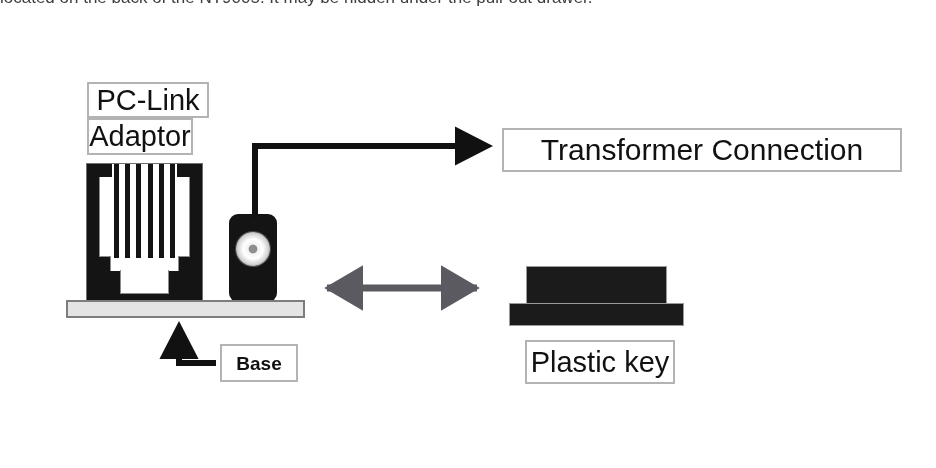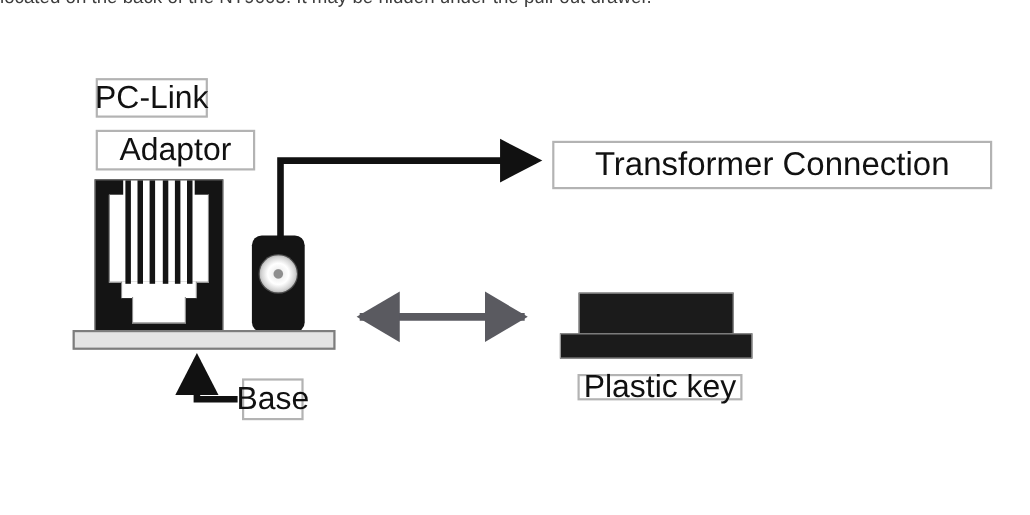--- a/index.html
+++ b/index.html
@@ -38,25 +38,25 @@
     color: #111111;
     font-size: 30px;
     line-height: 1;
     display: flex;
     align-items: center;
     justify-content: center;
     box-sizing: border-box;
     white-space: nowrap;
   }
 
-  #label-pclink  { left: 87px;  top: 71px;  width: 102px; height: 36px; font-size: 29px; }
-  #label-adaptor { left: 87px;  top: 118px; width: 145px; height: 37px; font-size: 29px; }
+  #label-pclink  { left: 87px;  top: 82px;  width: 122px; height: 36px; font-size: 29px; }
+  #label-adaptor { left: 87px;  top: 118px; width: 106px; height: 37px; font-size: 29px; }
   #label-transformer { left: 502px; top: 128px; width: 400px; height: 44px; font-size: 30px; }
-  #label-base    { left: 220px; top: 344px; width: 56px;  height: 38px; font-size: 29px; }
-  #label-plastickey { left: 525px; top: 340px; width: 150px; height: 24px; font-size: 29px; }
+  #label-base    { left: 220px; top: 344px; width: 78px;  height: 38px; font-size: 19px; font-weight: bold; }
+  #label-plastickey { left: 525px; top: 340px; width: 150px; height: 44px; font-size: 29px; }
 
   
   #rj-jack {
     position: absolute;
     left: 86px;
     top: 163px;
     width: 117px;
     height: 138px;
   }
   #rj-jack .shell {

